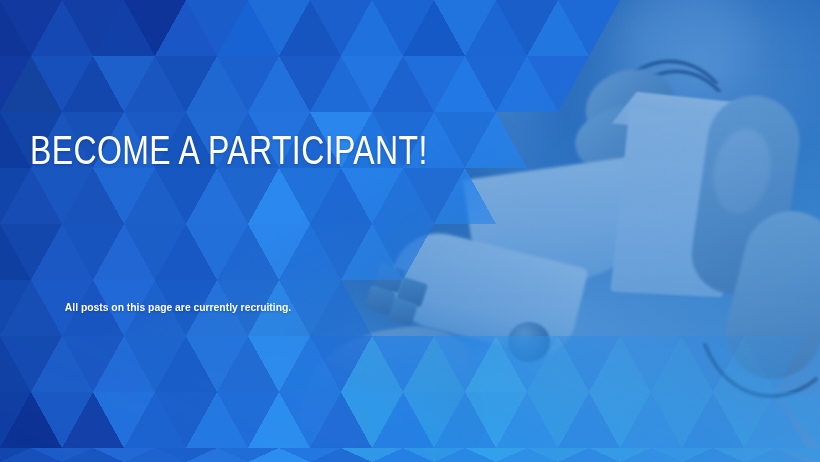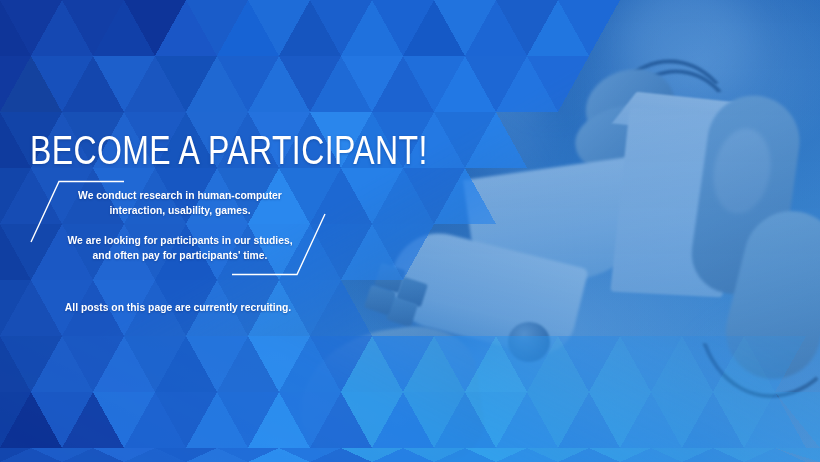--- a/index.html
+++ b/index.html
@@ -517,28 +517,17 @@
         <polygon points="775,448 806,462 744,462" fill="#2b93ea"></polygon>
         <polygon points="775,448 820,448 820,462" fill="#2e9bea"></polygon>
       </g>
     </svg>
   </div>
 
   <div class="content">
 
     <h1 class="headline">BECOME A PARTICIPANT!</h1>
 
-    <div class="quote-block">
-      <svg class="bracket" viewBox="0 0 300 96" xmlns="http://www.w3.org/2000/svg" aria-hidden="true">
-        <path d="M 96 1.5 L 31 1.5 L 3 62" fill="none" stroke="#ffffff" stroke-width="1.4"></path>
-        <path d="M 204 94.5 L 269 94.5 L 297 34" fill="none" stroke="#ffffff" stroke-width="1.4"></path>
-      </svg>
-
-      <div class="quote-text">
-        <p class="first">We conduct research in human-computer interaction, usability, games.</p>
-        <p class="second">We are looking for participants in our studies, and often pay for participants' time.</p>
-      </div>
-    </div>
 
     <div class="footnote">All posts on this page are currently recruiting.</div>
 
   </div>
 </div>
 
 </body></html>

